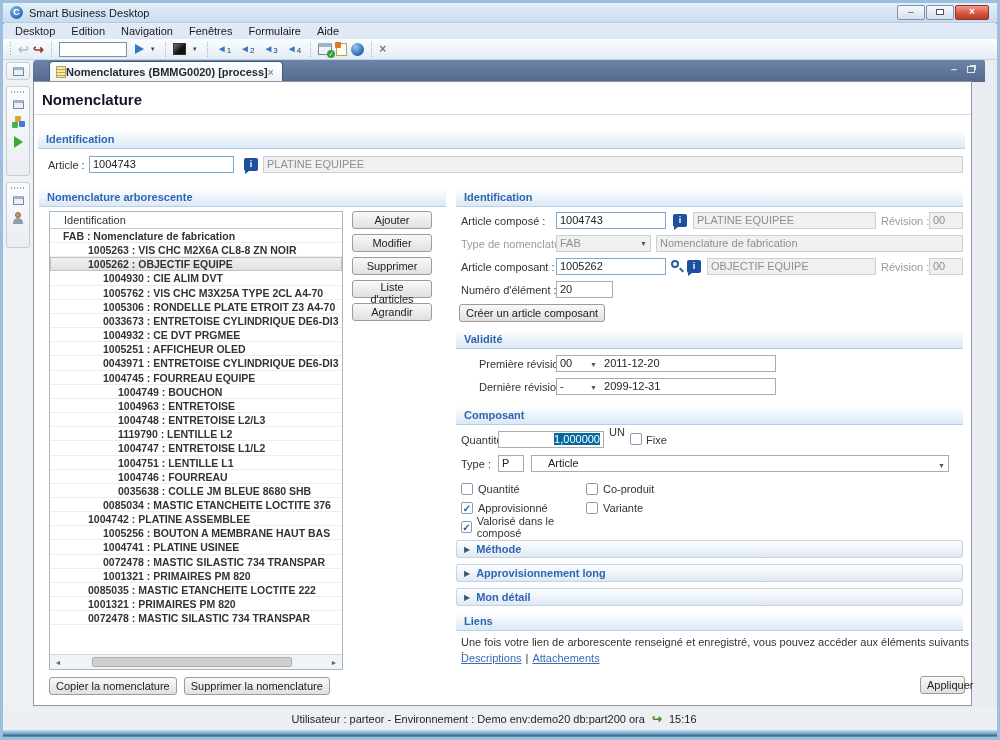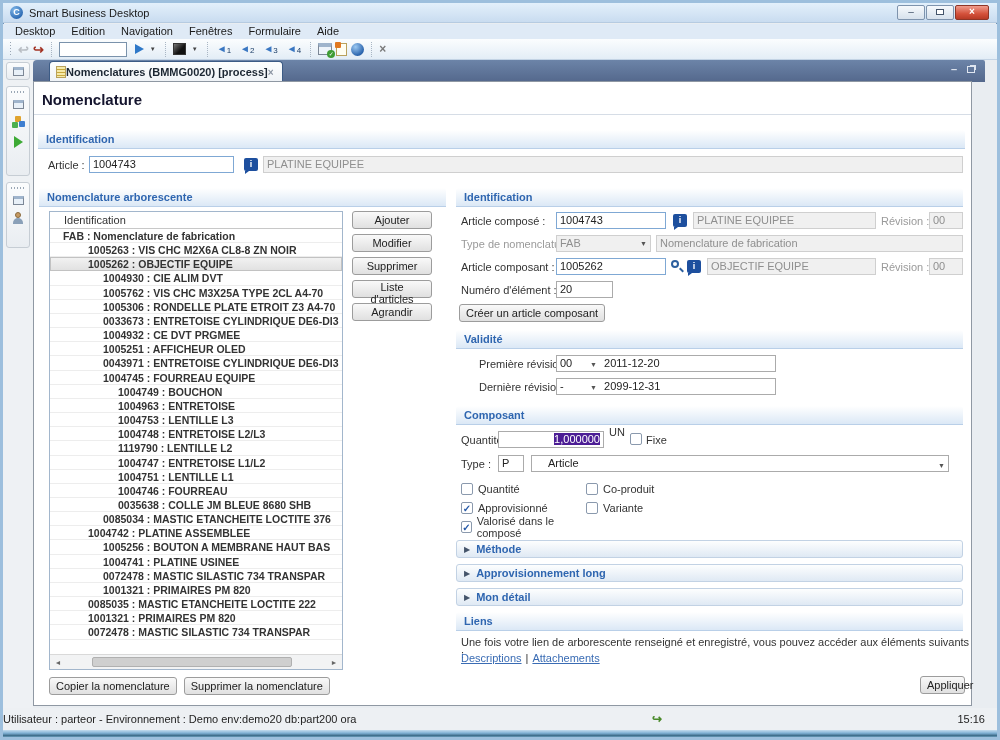--- a/index.html
+++ b/index.html
@@ -131,21 +131,21 @@
     border-radius:3px; background:linear-gradient(#fdfefe,#dfe9f4); display:flex; align-items:center;
     gap:6px; padding-left:7px; }
   .collapse-arrow { font-size:8px; color:#44546a; }
   .collapse-label { font-size:11px; font-weight:bold; color:#2f66b0; }
   .liens-text { position:absolute; left:427px; top:554px; font-size:11px; color:#333; }
   .liens-links { position:absolute; left:427px; top:570px; font-size:11px; }
   .liens-links a { color:#3a6cb4; text-decoration:underline; }
   .liens-links .sep { color:#333; margin:0 4px; }
   
   .statusbar { position:absolute; left:0; right:0; bottom:7px; height:22px; background:#edf0f3;
-    display:flex; align-items:center; justify-content:space-between; padding-right:12px; }
+    display:flex; align-items:center; justify-content:center; gap:7px; padding-right:12px; }
   .status-text, .status-time { font-size:11px; color:#222; }
   .sync-icon { font-size:12px; font-weight:bold; color:#4a8a2a; line-height:12px; }
   .bottomstrip { position:absolute; left:0; right:0; bottom:0; height:7px;
     background:linear-gradient(#c4dcef,#7fb0d4 45%,#35637f 85%, #7db3d2); }
 </style>
 </head>
 <body>
 
 <div id="window">
 
@@ -268,21 +268,20 @@
             <div class="tree-row" style="padding-left: 53px;">1004930 : CIE ALIM DVT</div>
             <div class="tree-row" style="padding-left: 53px;">1005762 : VIS CHC M3X25A TYPE 2CL A4-70</div>
             <div class="tree-row" style="padding-left: 53px;">1005306 : RONDELLE PLATE ETROIT Z3 A4-70</div>
             <div class="tree-row" style="padding-left: 53px;">0033673 : ENTRETOISE CYLINDRIQUE DE6-DI3</div>
             <div class="tree-row" style="padding-left: 53px;">1004932 : CE DVT PRGMEE</div>
             <div class="tree-row" style="padding-left: 53px;">1005251 : AFFICHEUR OLED</div>
             <div class="tree-row" style="padding-left: 53px;">0043971 : ENTRETOISE CYLINDRIQUE DE6-DI3</div>
             <div class="tree-row" style="padding-left: 53px;">1004745 : FOURREAU EQUIPE</div>
             <div class="tree-row" style="padding-left: 68px;">1004749 : BOUCHON</div>
             <div class="tree-row" style="padding-left: 68px;">1004963 : ENTRETOISE</div>
-            <div class="tree-row" style="padding-left: 68px;">1004753 : LENTILLE L3</div>
             <div class="tree-row" style="padding-left: 68px;">1004748 : ENTRETOISE L2/L3</div>
             <div class="tree-row" style="padding-left: 68px;">1119790 : LENTILLE L2</div>
             <div class="tree-row" style="padding-left: 68px;">1004747 : ENTRETOISE L1/L2</div>
             <div class="tree-row" style="padding-left: 68px;">1004751 : LENTILLE L1</div>
             <div class="tree-row" style="padding-left: 68px;">1004746 : FOURREAU</div>
             <div class="tree-row" style="padding-left: 68px;">0035638 : COLLE JM BLEUE 8680 SHB</div>
             <div class="tree-row" style="padding-left: 53px;">0085034 : MASTIC ETANCHEITE LOCTITE 376</div>
             <div class="tree-row" style="padding-left: 38px;">1004742 : PLATINE ASSEMBLEE</div>
             <div class="tree-row" style="padding-left: 53px;">1005256 : BOUTON A MEMBRANE HAUT BAS</div>
             <div class="tree-row" style="padding-left: 53px;">1004741 : PLATINE USINEE</div>
@@ -352,21 +351,21 @@
       <div class="lbl" style="left:445px;top:297px;">Dernière révision :</div>
       <div class="field gray-border" style="left:522px;top:296px;width:220px;padding:0;">
         <span style="display:inline-block;width:30px;padding-left:3px;">-</span>
         <span class="drop-glyph">▼</span>
         <span style="padding-left:4px;">2099-12-31</span>
       </div>
 
       <div class="sect-hdr" style="left:422px;width:507px;top:324px;">Composant</div>
       <div class="lbl" style="left:427px;top:350px;">Quantité :</div>
       <div class="field gray-border" style="left:464px;top:349px;width:106px;text-align:right;">
-        <span style="background:#4c1d95;color:#fff;">1,000000</span>
+        <span style="background:#0369a1;color:#fff;">1,000000</span>
       </div>
       <div class="lbl" style="left:575px;top:342px;">UN</div>
       <span class="cb" style="position:absolute;left:596px;top:351px;"></span>
       <div class="lbl" style="left:612px;top:350px;">Fixe</div>
 
       <div class="lbl" style="left:427px;top:374px;">Type :</div>
       <div class="field gray-border" style="left:464px;top:373px;width:26px;">P</div>
       <div class="field gray-border" style="left:497px;top:373px;width:418px;padding-left:16px;">
         <span>Article</span>
         <span class="drop-glyph" style="float:right;margin-top:2px;">▼</span>

